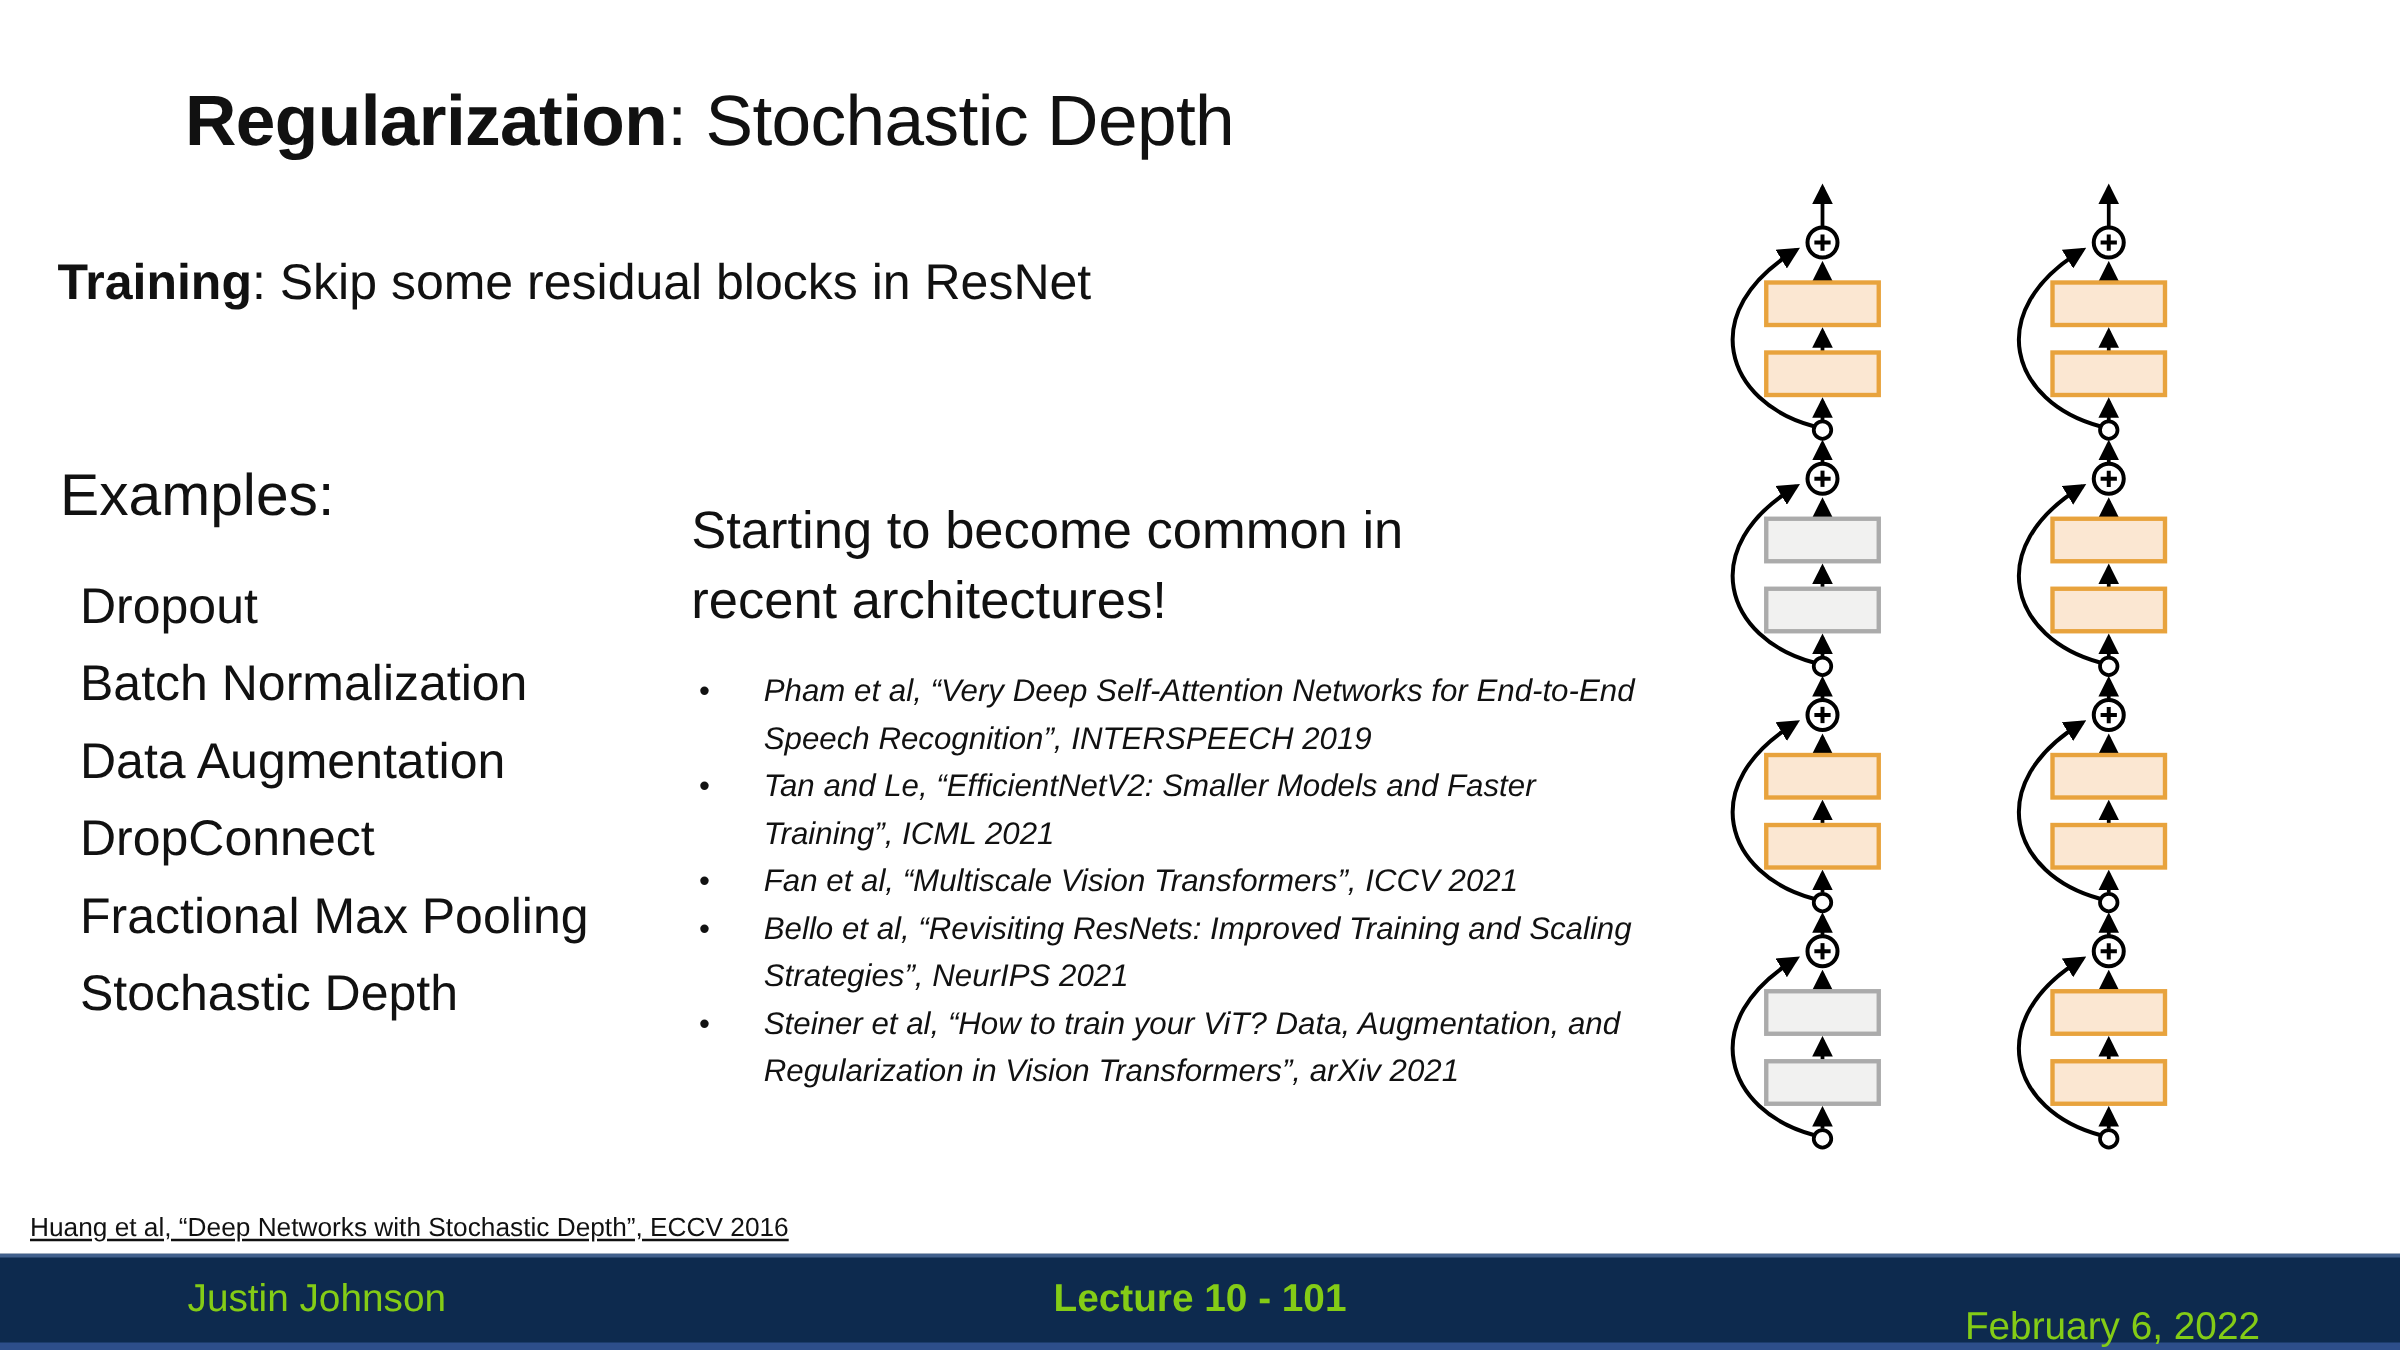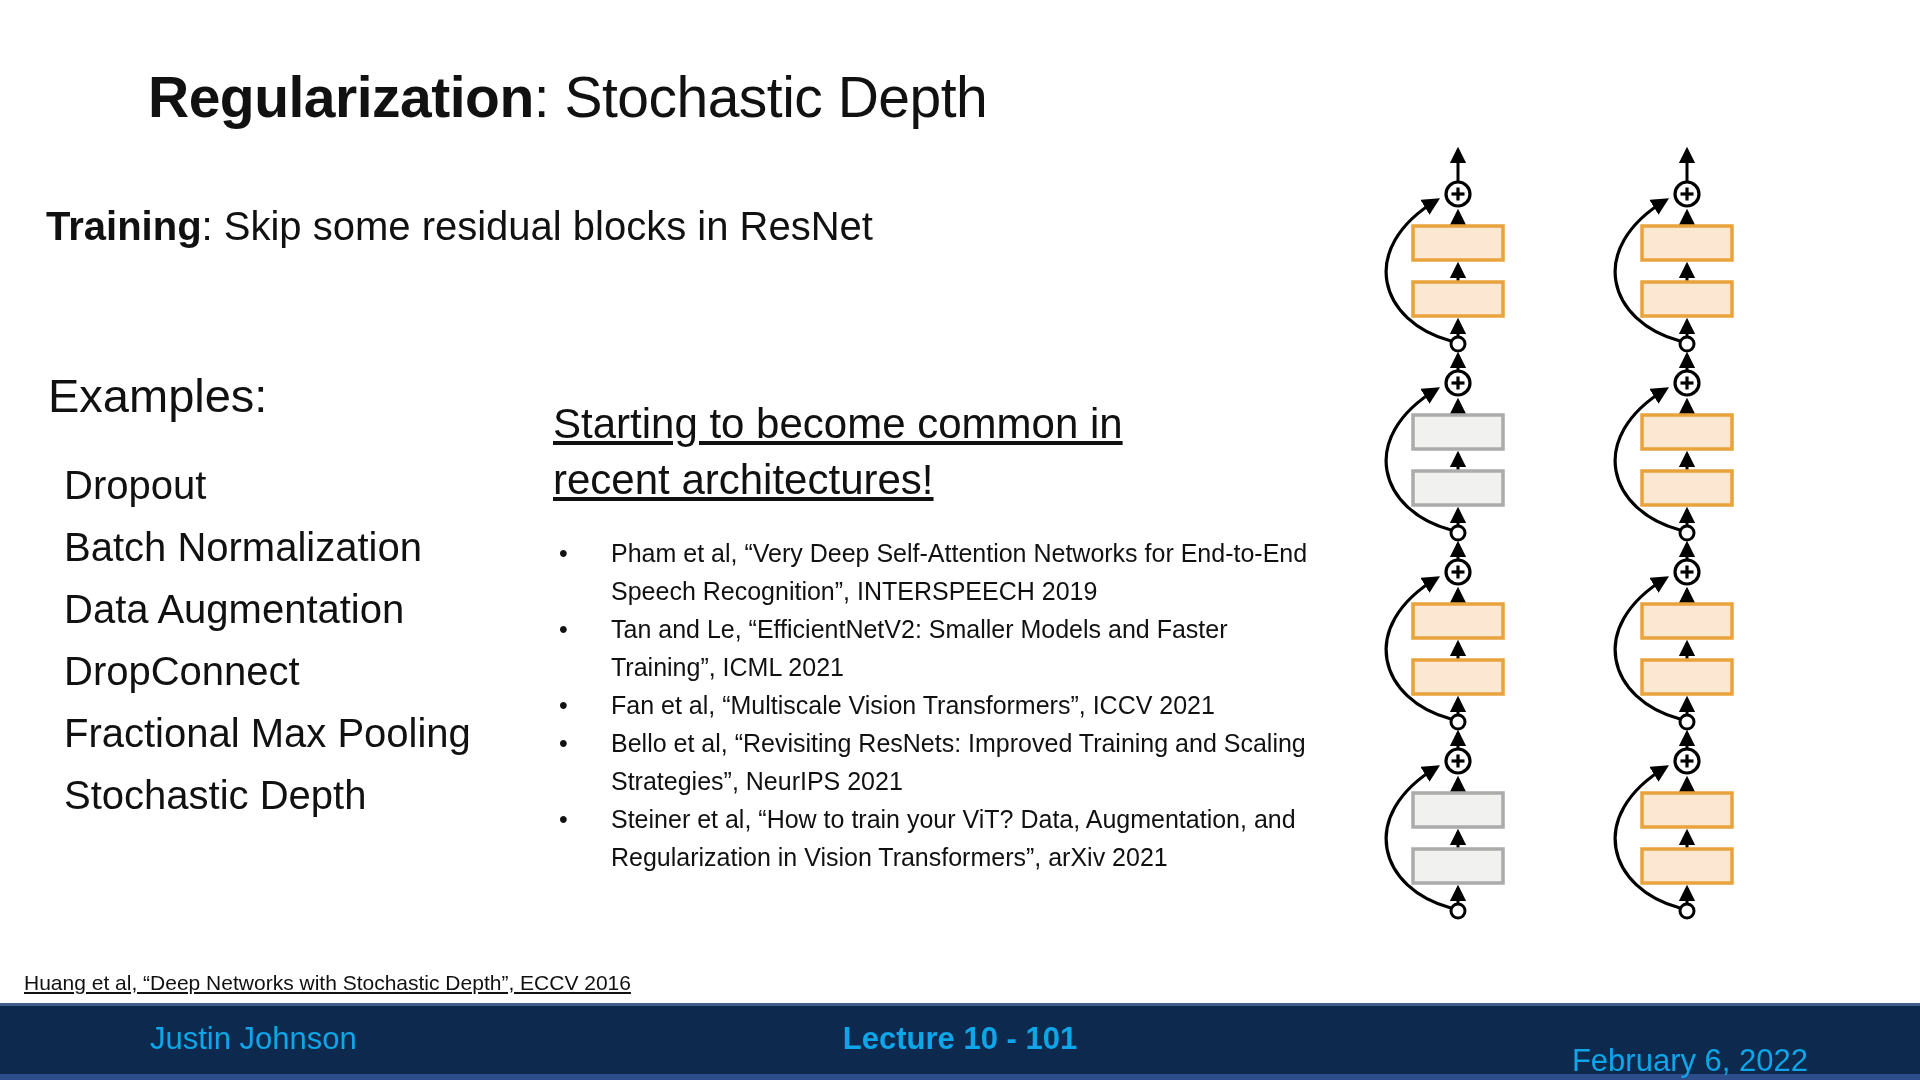--- a/index.html
+++ b/index.html
@@ -15,34 +15,34 @@
 
   .points{left:46px;top:192px;font-size:40px;line-height:68px;}
   .points .b{font-weight:700;}
 
   .examples-heading{left:48px;top:368px;font-size:47px;}
   .examples-heading .b{font-weight:400;}
   .examples-list{left:48px;top:438px;font-size:40px;line-height:62px;
     list-style:none;margin:16px;padding:0;}
 
   .callout{left:553px;top:396px;font-size:42px;line-height:56px;}
-  .callout span{display:block;text-decoration:underline;}
+  .callout span{display:block;}
 
   .citations{left:553px;top:534px;width:760px;margin:0;padding:0;list-style:none;
     font-size:25px;line-height:38px;}
-  .citations li{position:relative;padding-left:58px;max-width:700px;}
+  .citations li{position:relative;padding-left:58px;max-width:700px;font-style:italic;}
   .citations li::before{content:"•";position:absolute;left:6px;top:0;font-size:25px;}
 
   .footnote{left:24px;top:971px;font-size:21px;text-decoration:underline;}
 
   .footer{left:0;right:0;top:1003px;bottom:0;background:#0d2a4e;
     border-top:3px solid #41608c;}
   .footer-row{position:absolute;left:0;right:0;top:0;height:66px;
     display:flex;align-items:center;justify-content:space-between;
-    color:#0ea5e9;font-size:31px;}
+    color:#84cc16;font-size:31px;}
   .footer-left{padding-left:150px;}
   .footer-center{position:absolute;left:0;right:0;text-align:center;font-weight:bold;}
   .footer-right{padding-right:112px;margin-left:auto;z-index:1;margin-top:44px;}
   .footer-strip{position:absolute;left:0;right:0;bottom:0;height:6px;background:#2d4e8a;}
 
   .diagram{left:1330px;top:118px;width:480px;height:824px;}
 </style>
 </head>
 <body>
 

